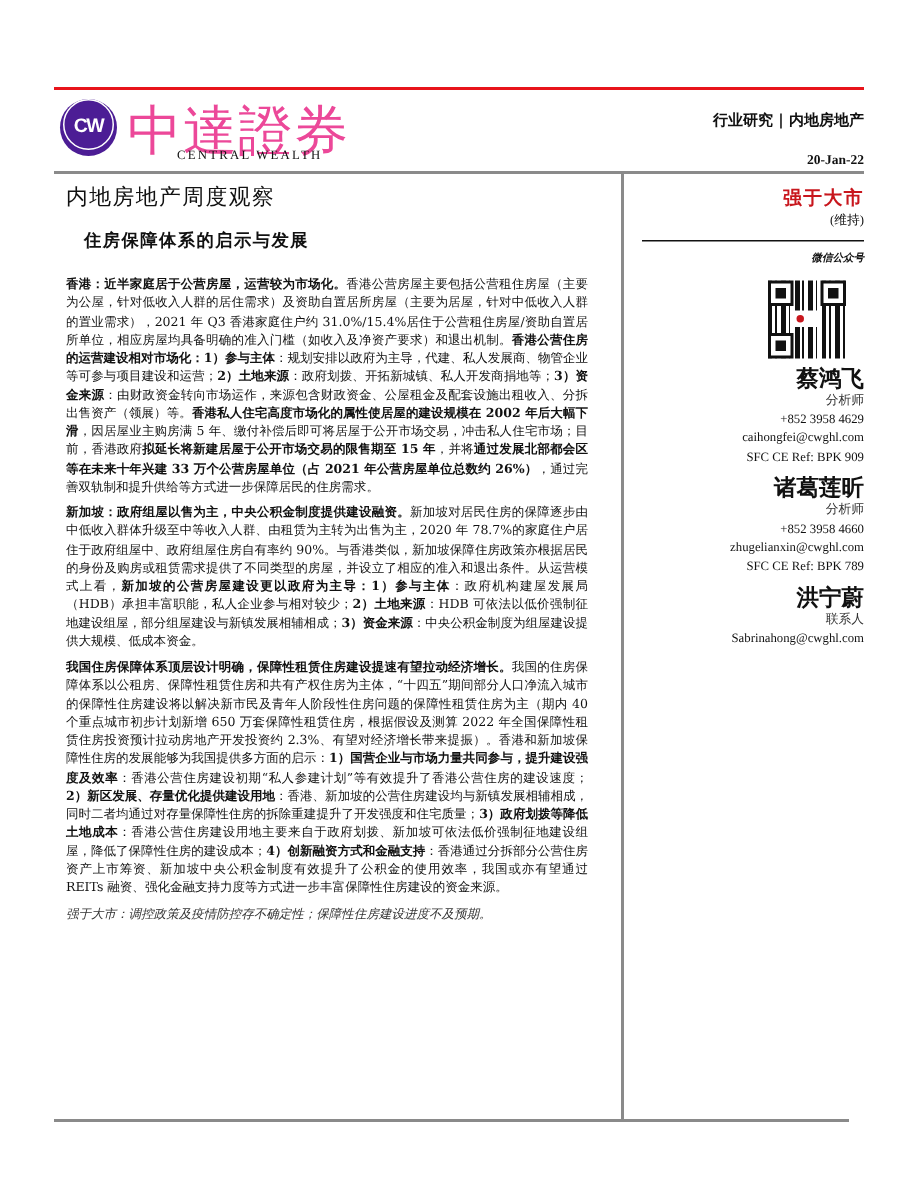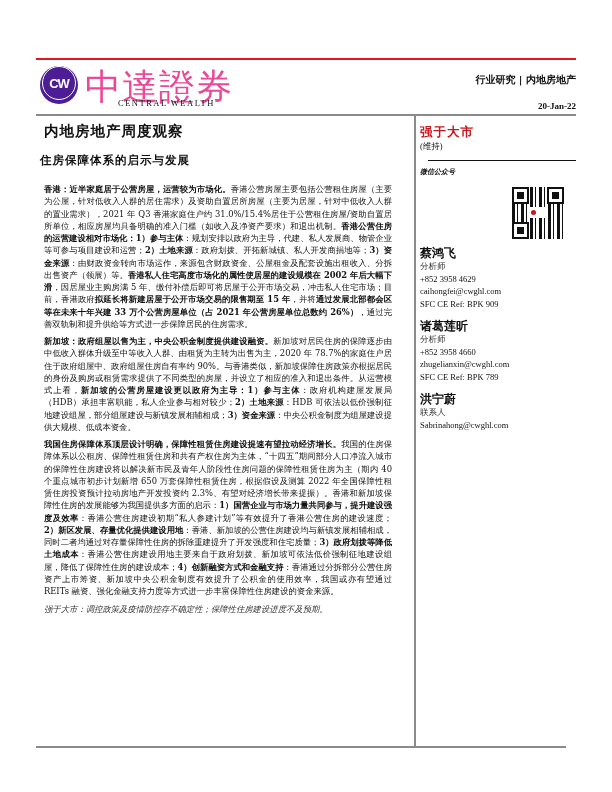--- a/index.html
+++ b/index.html
@@ -7,39 +7,39 @@
   .redline{position:absolute;left:36px;top:58px;width:540px;height:2px;background:#e8141b;}
   .logo{position:absolute;left:40px;top:66px;width:38px;height:38px;border-radius:50%;background:#4c1d95;display:flex;justify-content:center;}
   .logo-inner{width:32px;height:32px;border-radius:50%;border:1px solid #fff;display:flex;align-items:center;justify-content:center;color:#fff;font-family:"Liberation Sans",sans-serif;font-weight:bold;font-size:13px;letter-spacing:-1px;}
   .brand-cn{position:absolute;left:85px;top:63px;font-size:36px;font-family:"DejaVu Serif",serif;letter-spacing:1px;color:#ec4899;}
   .brand-en{position:absolute;left:85px;top:98px;font-size:8.5px;letter-spacing:1.5px;font-family:"Liberation Serif",serif;margin-left:33px;}
   .category{position:absolute;right:36px;top:73px;font-size:10px;font-weight:bold;}
   .date{position:absolute;right:36px;top:101px;font-size:9px;font-weight:bold;font-family:"Liberation Serif",serif;}
   .grayline{position:absolute;left:36px;top:114px;width:540px;height:2px;background:#8a8a8a;}
   .vline{position:absolute;left:414px;top:116px;width:2px;height:632px;background:#8a8a8a;}
   .bottomline{position:absolute;left:36px;top:746px;width:530px;height:2px;background:#8a8a8a;}
-  .title{position:absolute;left:44px;top:122px;font-size:14.5px;font-weight:bold;letter-spacing:1px;}
-  .subtitle{position:absolute;left:40px;top:153px;font-size:11.5px;font-weight:bold;letter-spacing:1px;}
+  .title{position:absolute;left:44px;top:122px;font-size:14.5px;font-weight:normal;letter-spacing:1px;}
+  .subtitle{position:absolute;left:56px;top:153px;font-size:11.5px;font-weight:bold;letter-spacing:1px;}
   .main{position:absolute;left:44px;top:183px;width:364px;font-size:8.35px;line-height:12.25px;text-align:justify;}
   .main p{margin:0 16px 5px 0;}
   .main b{font-weight:bold;}
   .risk{font-style:italic;color:#333;margin-top:6px;}
-  .side{position:absolute;left:420px;top:116px;width:156px;text-align:left;font-size:8.5px;font-family:"Liberation Serif",serif;}
+  .side{position:absolute;left:420px;top:116px;width:156px;text-align:right;font-size:8.5px;font-family:"Liberation Serif",serif;}
   .rating{color:#c8161d;font-size:12.5px;font-weight:bold;margin-top:8px;letter-spacing:1px;}
   .maintain{font-size:8.5px;margin-top:0;}
   .side-sep{height:1px;background:#111;margin:7px 0 6px 8px;}
   .wechat{font-size:7px;font-weight:bold;font-style:italic;}
   .qr{width:52px;height:52px;margin:10px 12px 8px auto;position:relative;background:
       repeating-linear-gradient(90deg,#111 0 3px,#fff 3px 5px,#111 5px 6px,#fff 6px 9px),#fff;}
   .qr .finder{position:absolute;width:13px;height:13px;border:2px solid #111;background:#fff;}
   .qr .finder::after{content:"";position:absolute;left:3px;top:3px;width:7px;height:7px;background:#111;}
   .qr .center{position:absolute;left:17px;top:20px;width:18px;height:11px;background:#fff;}
   .qr .center::before{content:"";position:absolute;left:2px;top:3px;width:5px;height:5px;border-radius:50%;background:#c8161d;}
   .analyst{margin-bottom:9px;line-height:12.8px;}
-  .analyst .name{font-weight:bold;font-size:12px;}
+  .analyst .name{font-weight:bold;font-size:15px;}
   .analyst .role{color:#333;}
 </style>
 </head>
 <body>
 
 <div class="redline"></div>
 
 <div class="logo">
   <div class="logo-inner">CW</div>
 </div>

